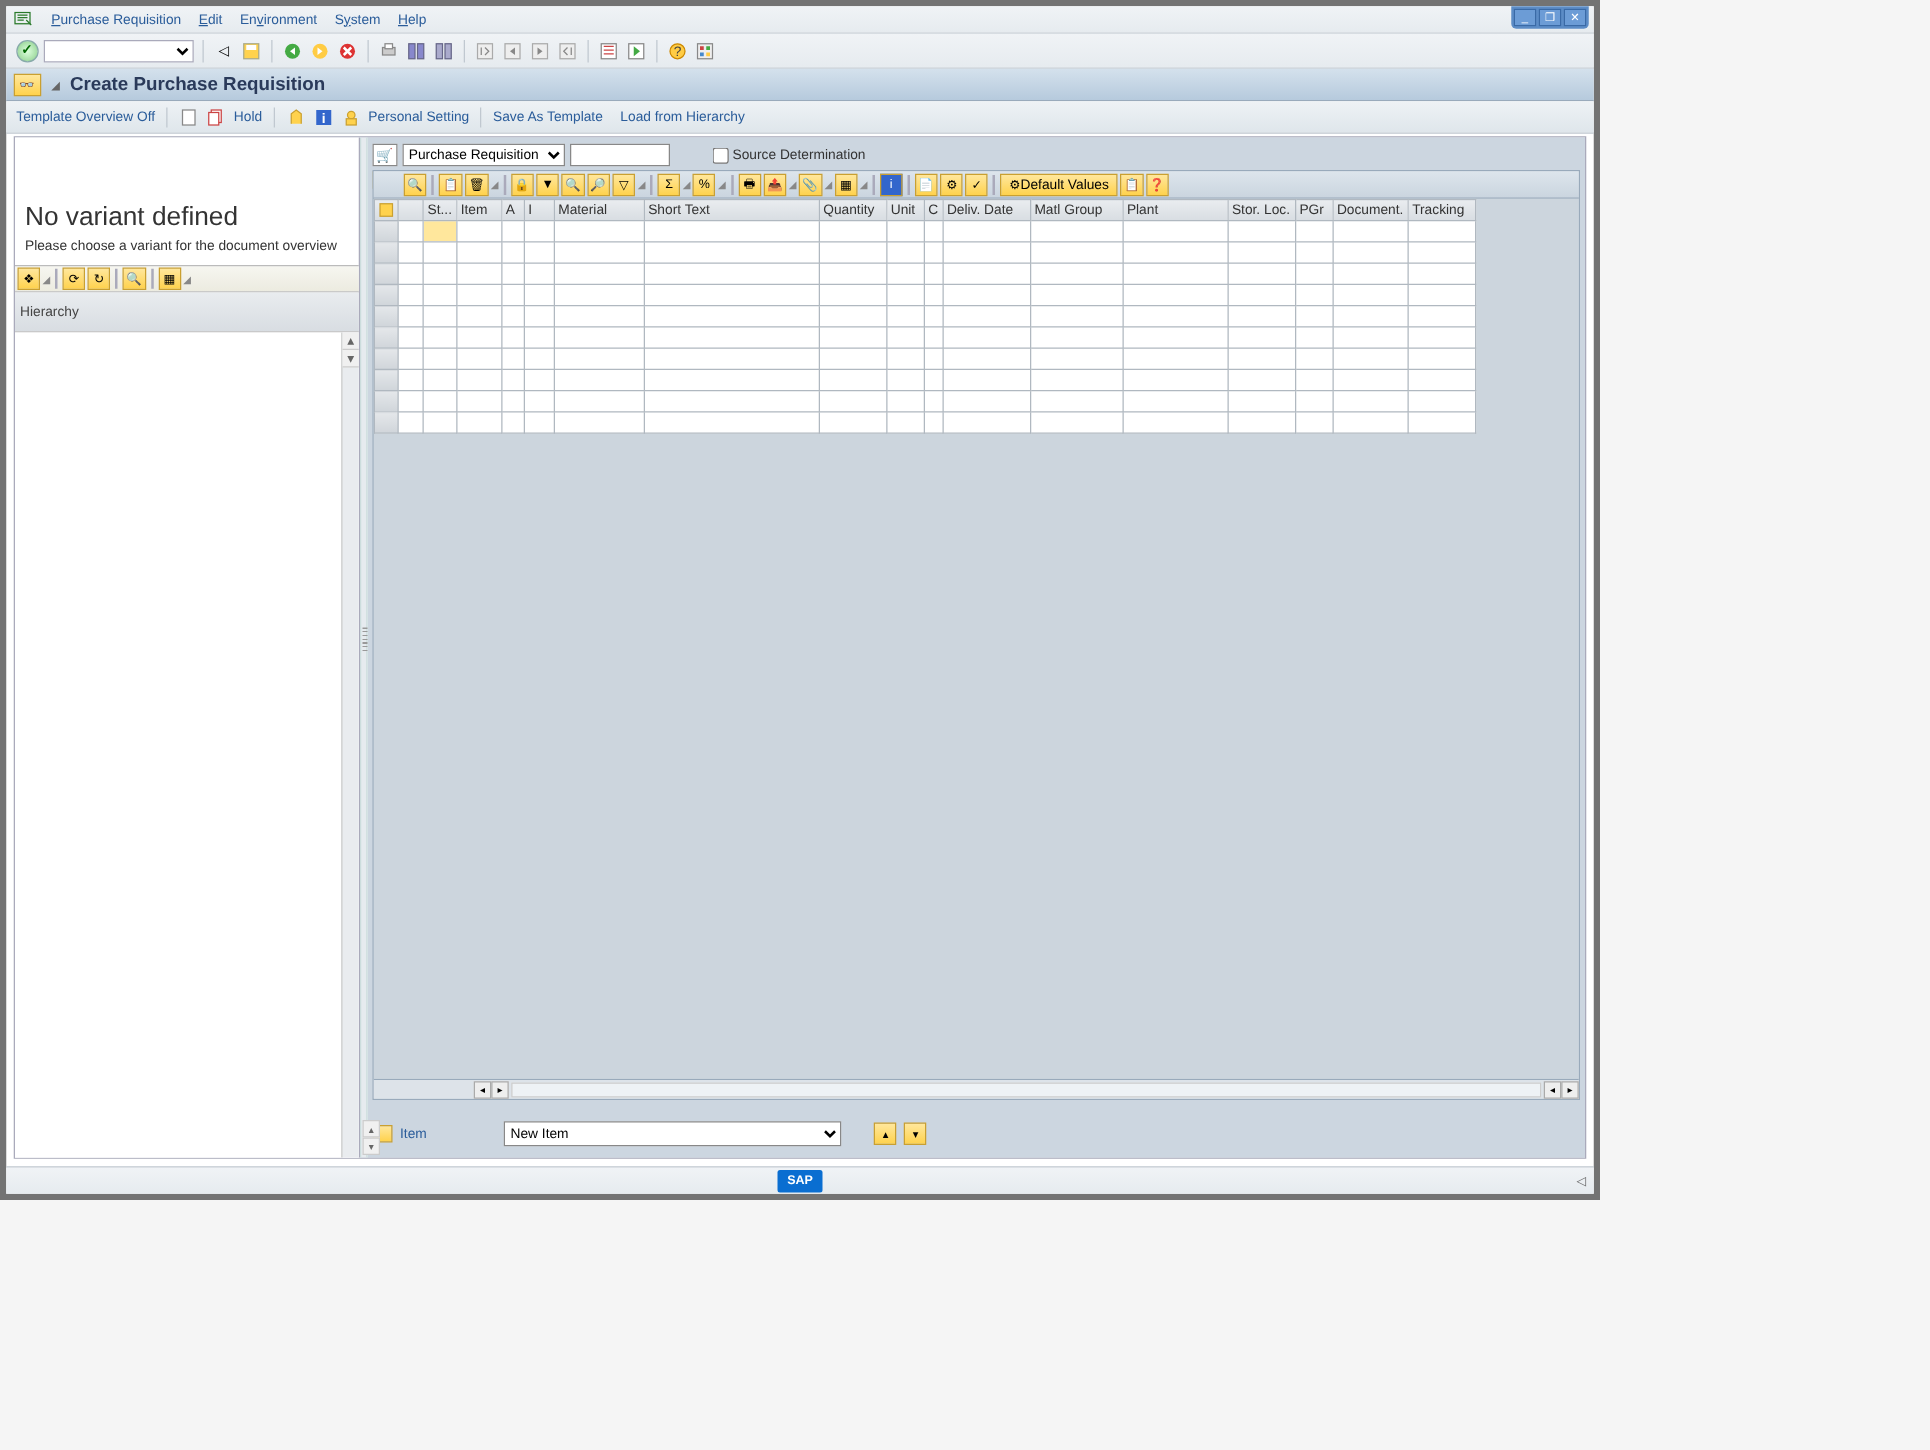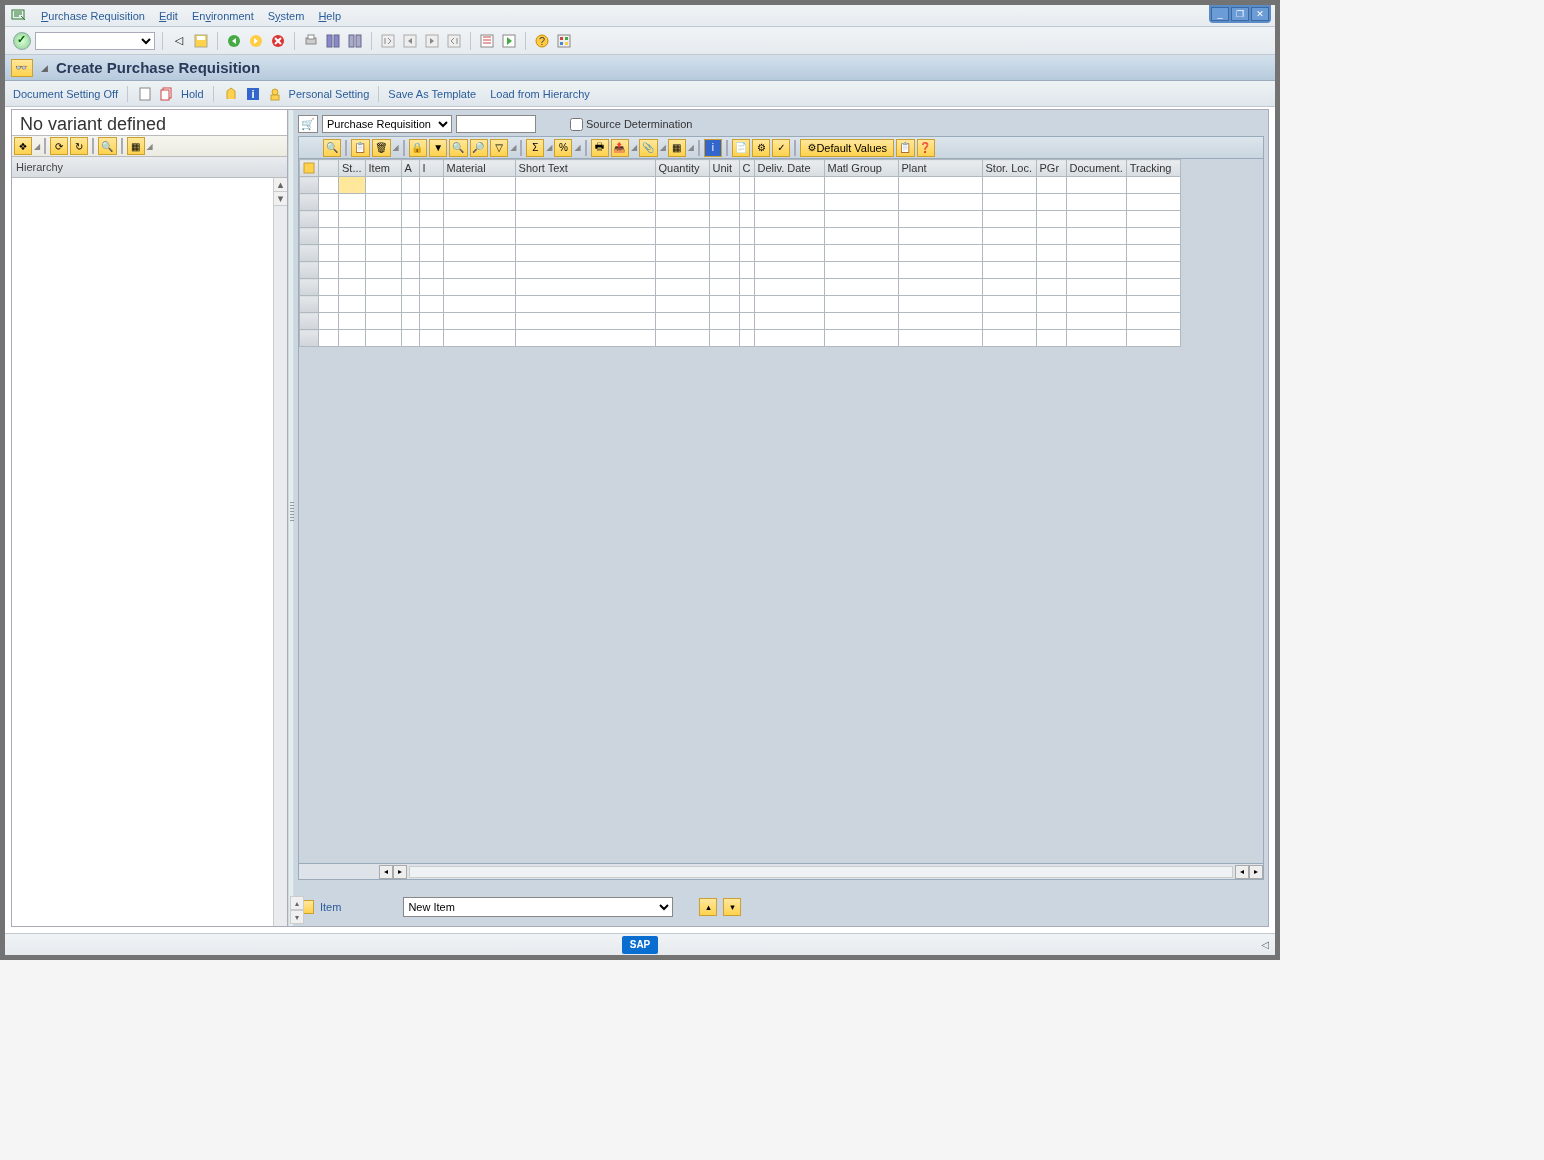--- a/index.html
+++ b/index.html
@@ -27,24 +27,24 @@
 .titlebar .title { font-size:15px; font-weight:bold; color:#2a3a5a;}
 
 .apptoolbar { height:26px; background: linear-gradient(#eef2f5,#dfe6eb); border-bottom:1px solid #c0c8d0; display:flex; align-items:center; padding-left:8px; gap:6px;}
 .apptoolbar .txt { color:#2a5c9a; }
 .apptoolbar .sep { width:1px; height:16px; background:#c0c8d0; margin:0 3px;}
 .apptoolbar .ticon { width:16px; height:16px; display:inline-flex; align-items:center; justify-content:center; cursor:pointer;}
 
 .workarea { position:absolute; top:104px; left:6px; right:6px; bottom:28px; border:1px solid #aab; background:#eef2f5; display:flex; }
 
 .leftpane { width:276px; border-right:1px solid #aab; background:#fff; display:flex; flex-direction:column; position:relative;}
-.leftpane .lp-title { font-size:18px; color:#333; padding:4px 8px 0 8px;}
+.leftpane .lp-title { font-size:21px; color:#333; padding:4px 8px 0 8px;margin-top:48px;}
 .leftpane .lp-msg { font-size:11px; color:#333; padding:4px 8px 8px 8px; line-height:1.3;}
 .leftpane .lp-tbar { height:22px; border-top:1px solid #bbb; border-bottom:1px solid #bbb; background:linear-gradient(#f6f6f0,#ecebe0); display:flex; align-items:center; padding-left:2px; gap:2px;}
-.leftpane .lp-hier { height:21px; background:linear-gradient(#e9ecef,#d8dde2); border-bottom:1px solid #bbb; padding-left:4px; color:#444; display:flex; align-items:center;}
+.leftpane .lp-hier { height:32px; background:linear-gradient(#e9ecef,#d8dde2); border-bottom:1px solid #bbb; padding-left:4px; color:#444; display:flex; align-items:center;}
 .leftpane .lp-body { flex:1; background:#fff; position:relative; }
 .leftpane .lp-scroll { position:absolute; right:0; top:0; bottom:0; width:14px; background:#e9ecef; border-left:1px solid #ccc;}
 .lp-scroll .arr{ height:14px; display:flex; align-items:center; justify-content:center; color:#666; background:#f0f0f0; border-bottom:1px solid #ccc;}
 
 .splitter { width:6px; background:#e6ebef; border-left:1px solid #cdd; border-right:1px solid #cdd; position:relative; cursor:col-resize;}
 .splitter .dots{ position:absolute; top:48%; left:1px; width:4px; height:20px; background:repeating-linear-gradient(#999 0,#999 1px,transparent 1px,transparent 3px);}
 
 .rightpane { flex:1; display:flex; flex-direction:column; background:#ccd6e0; padding:4px; gap:2px; overflow:hidden; }
 
 .docheader { height:20px; display:flex; align-items:center; gap:4px;}
@@ -214,21 +214,21 @@
       </span>
   </div>
 
   <div class="titlebar">
     <span class="ticon-box">👓</span>
     <span style="font-size:9px; color:#666;">◢</span>
     <span class="title">Create Purchase Requisition</span>
   </div>
 
   <div class="apptoolbar">
-    <span class="txt">Document Setting Off</span>
+    <span class="txt">Template Overview Off</span>
     <span class="sep"></span>
     <span class="ticon">
         <svg width="14" height="14">
           <rect x="2" y="1" width="10" height="12" fill="#fff" stroke="#888"></rect>
         </svg>
       </span>
     <span class="ticon">
         <svg width="14" height="14">
           <rect x="3" y="1" width="8" height="10" fill="#fff" stroke="#c44"></rect>
           <rect x="1" y="3" width="8" height="10" fill="#fff" stroke="#c44"></rect>
@@ -256,20 +256,21 @@
     <span class="txt">Personal Setting</span>
     <span class="sep"></span>
     <span class="txt">Save As Template</span>
     <span class="txt" style="margin-left:8px;">Load from Hierarchy</span>
   </div>
 
   <div class="workarea">
 
     <div class="leftpane">
       <div class="lp-title">No variant defined</div>
+      <div class="lp-msg">Please choose a variant for the document overview</div>
       <div class="lp-tbar">
         <span class="ybtn">❖</span>
           <span style="font-size:8px;color:#888;">◢</span>
         <span class="tsep"></span>
         <span class="ybtn">⟳</span>
         <span class="ybtn">↻</span>
         <span class="tsep"></span>
         <span class="ybtn">🔍</span>
         <span class="tsep"></span>
         <span class="ybtn">▦</span>

